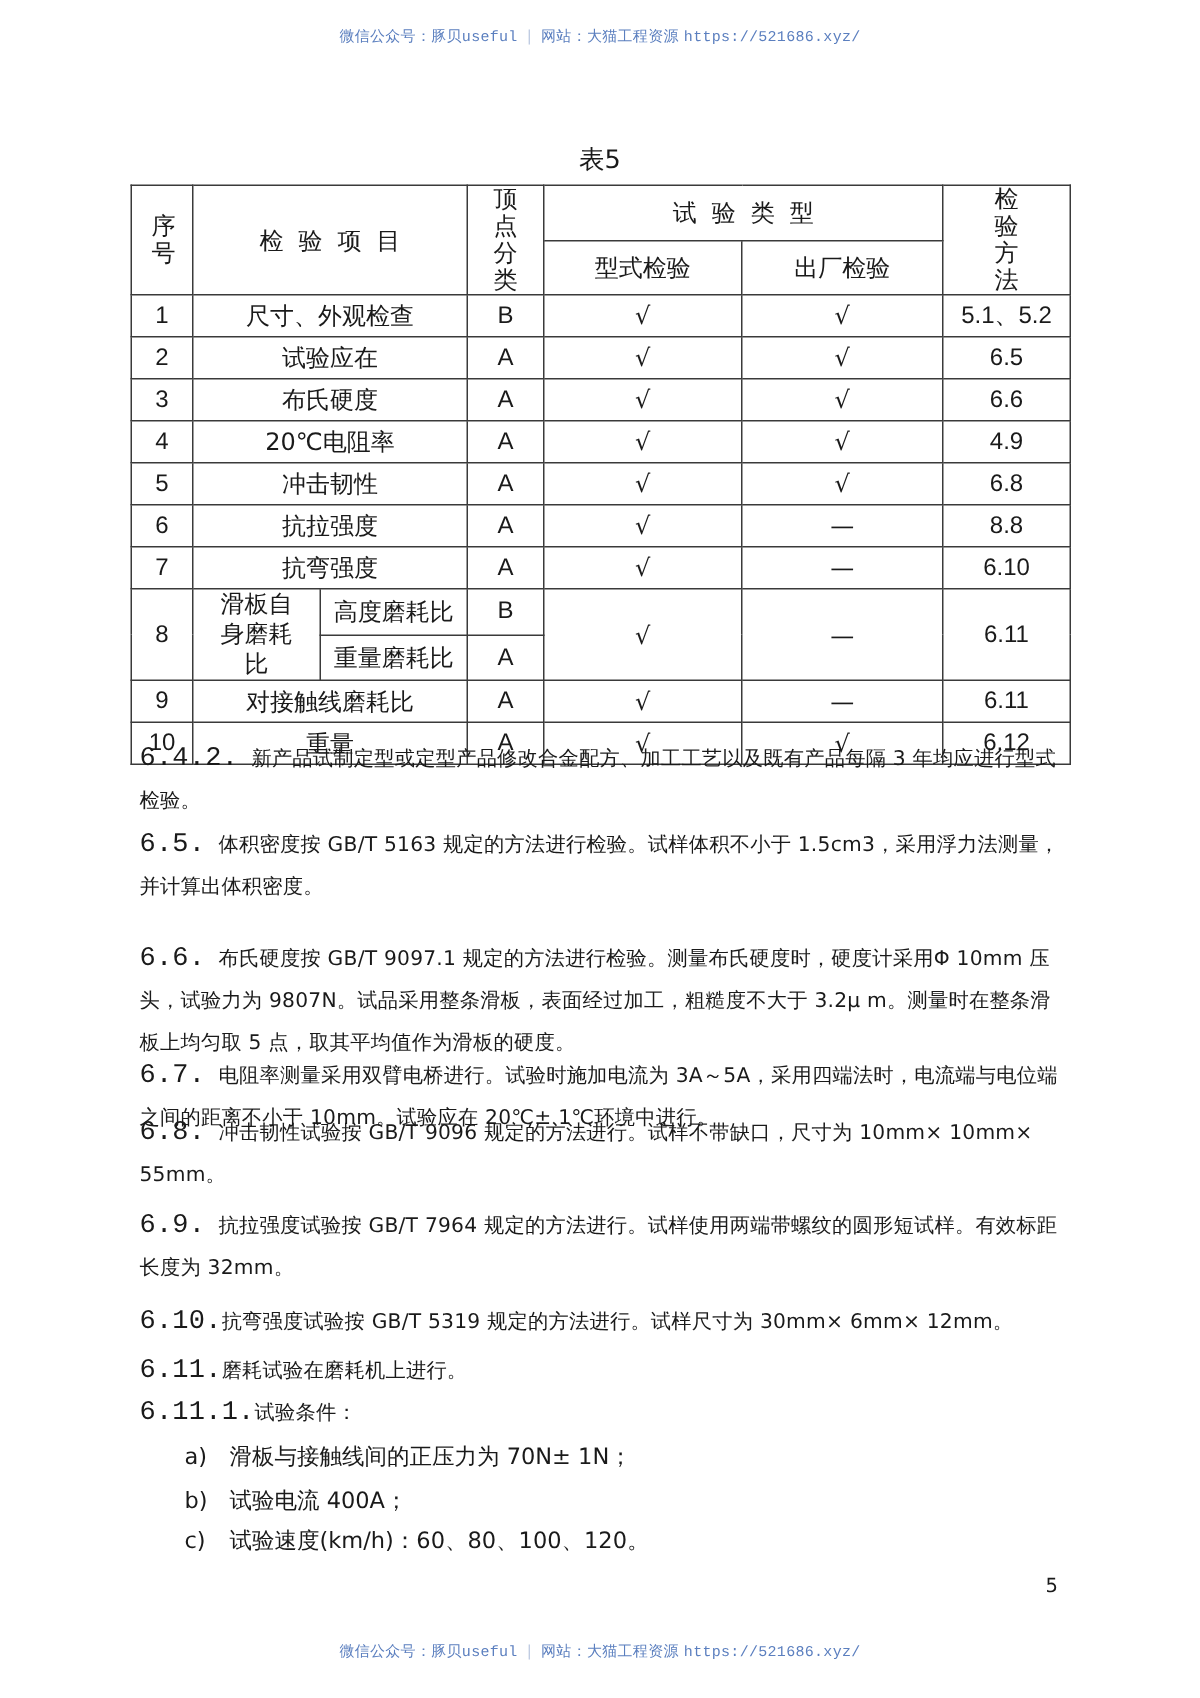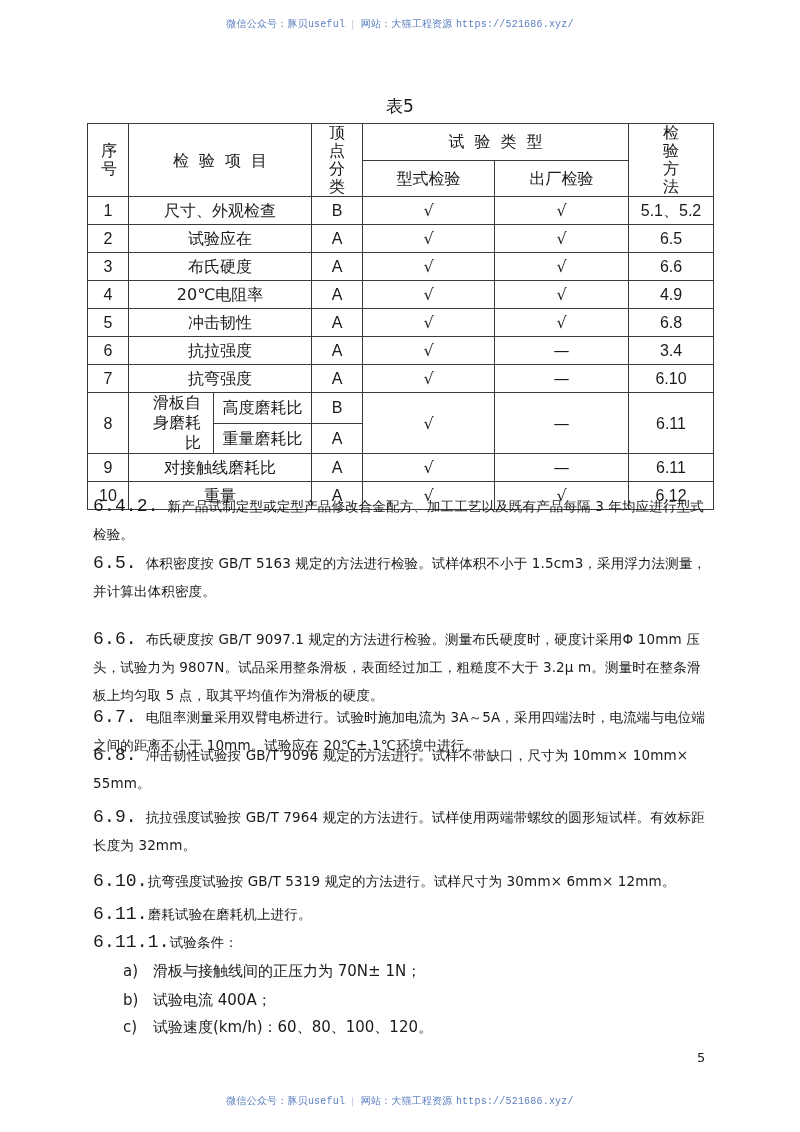--- a/index.html
+++ b/index.html
@@ -118,34 +118,34 @@
     <td>√</td>
     <td>√</td>
     <td class="num">6.8</td>
   </tr>
   <tr>
     <td class="num">6</td>
     <td colspan="2">抗拉强度</td>
     <td class="num">A</td>
     <td>√</td>
     <td>—</td>
-    <td class="num">3.4</td>
+    <td class="num">8.8</td>
   </tr>
   <tr>
     <td class="num">7</td>
     <td colspan="2">抗弯强度</td>
     <td class="num">A</td>
     <td>√</td>
     <td>—</td>
     <td class="num">6.10</td>
   </tr>
 
   <tr>
     <td rowspan="2" class="num">8</td>
-    <td rowspan="2"><span style="display:inline-block;width:60px;text-align:right;line-height:20px">滑板自身磨耗比</span></td>
+    <td rowspan="2"><span style="display:inline-block;width:60px;text-align:center;line-height:20px">滑板自身磨耗比</span></td>
     <td>高度磨耗比</td>
     <td class="num">B</td>
     <td rowspan="2">√</td>
     <td rowspan="2">—</td>
     <td rowspan="2" class="num">6.11</td>
   </tr>
   <tr>
     <td>重量磨耗比</td>
     <td class="num">A</td>
   </tr>

